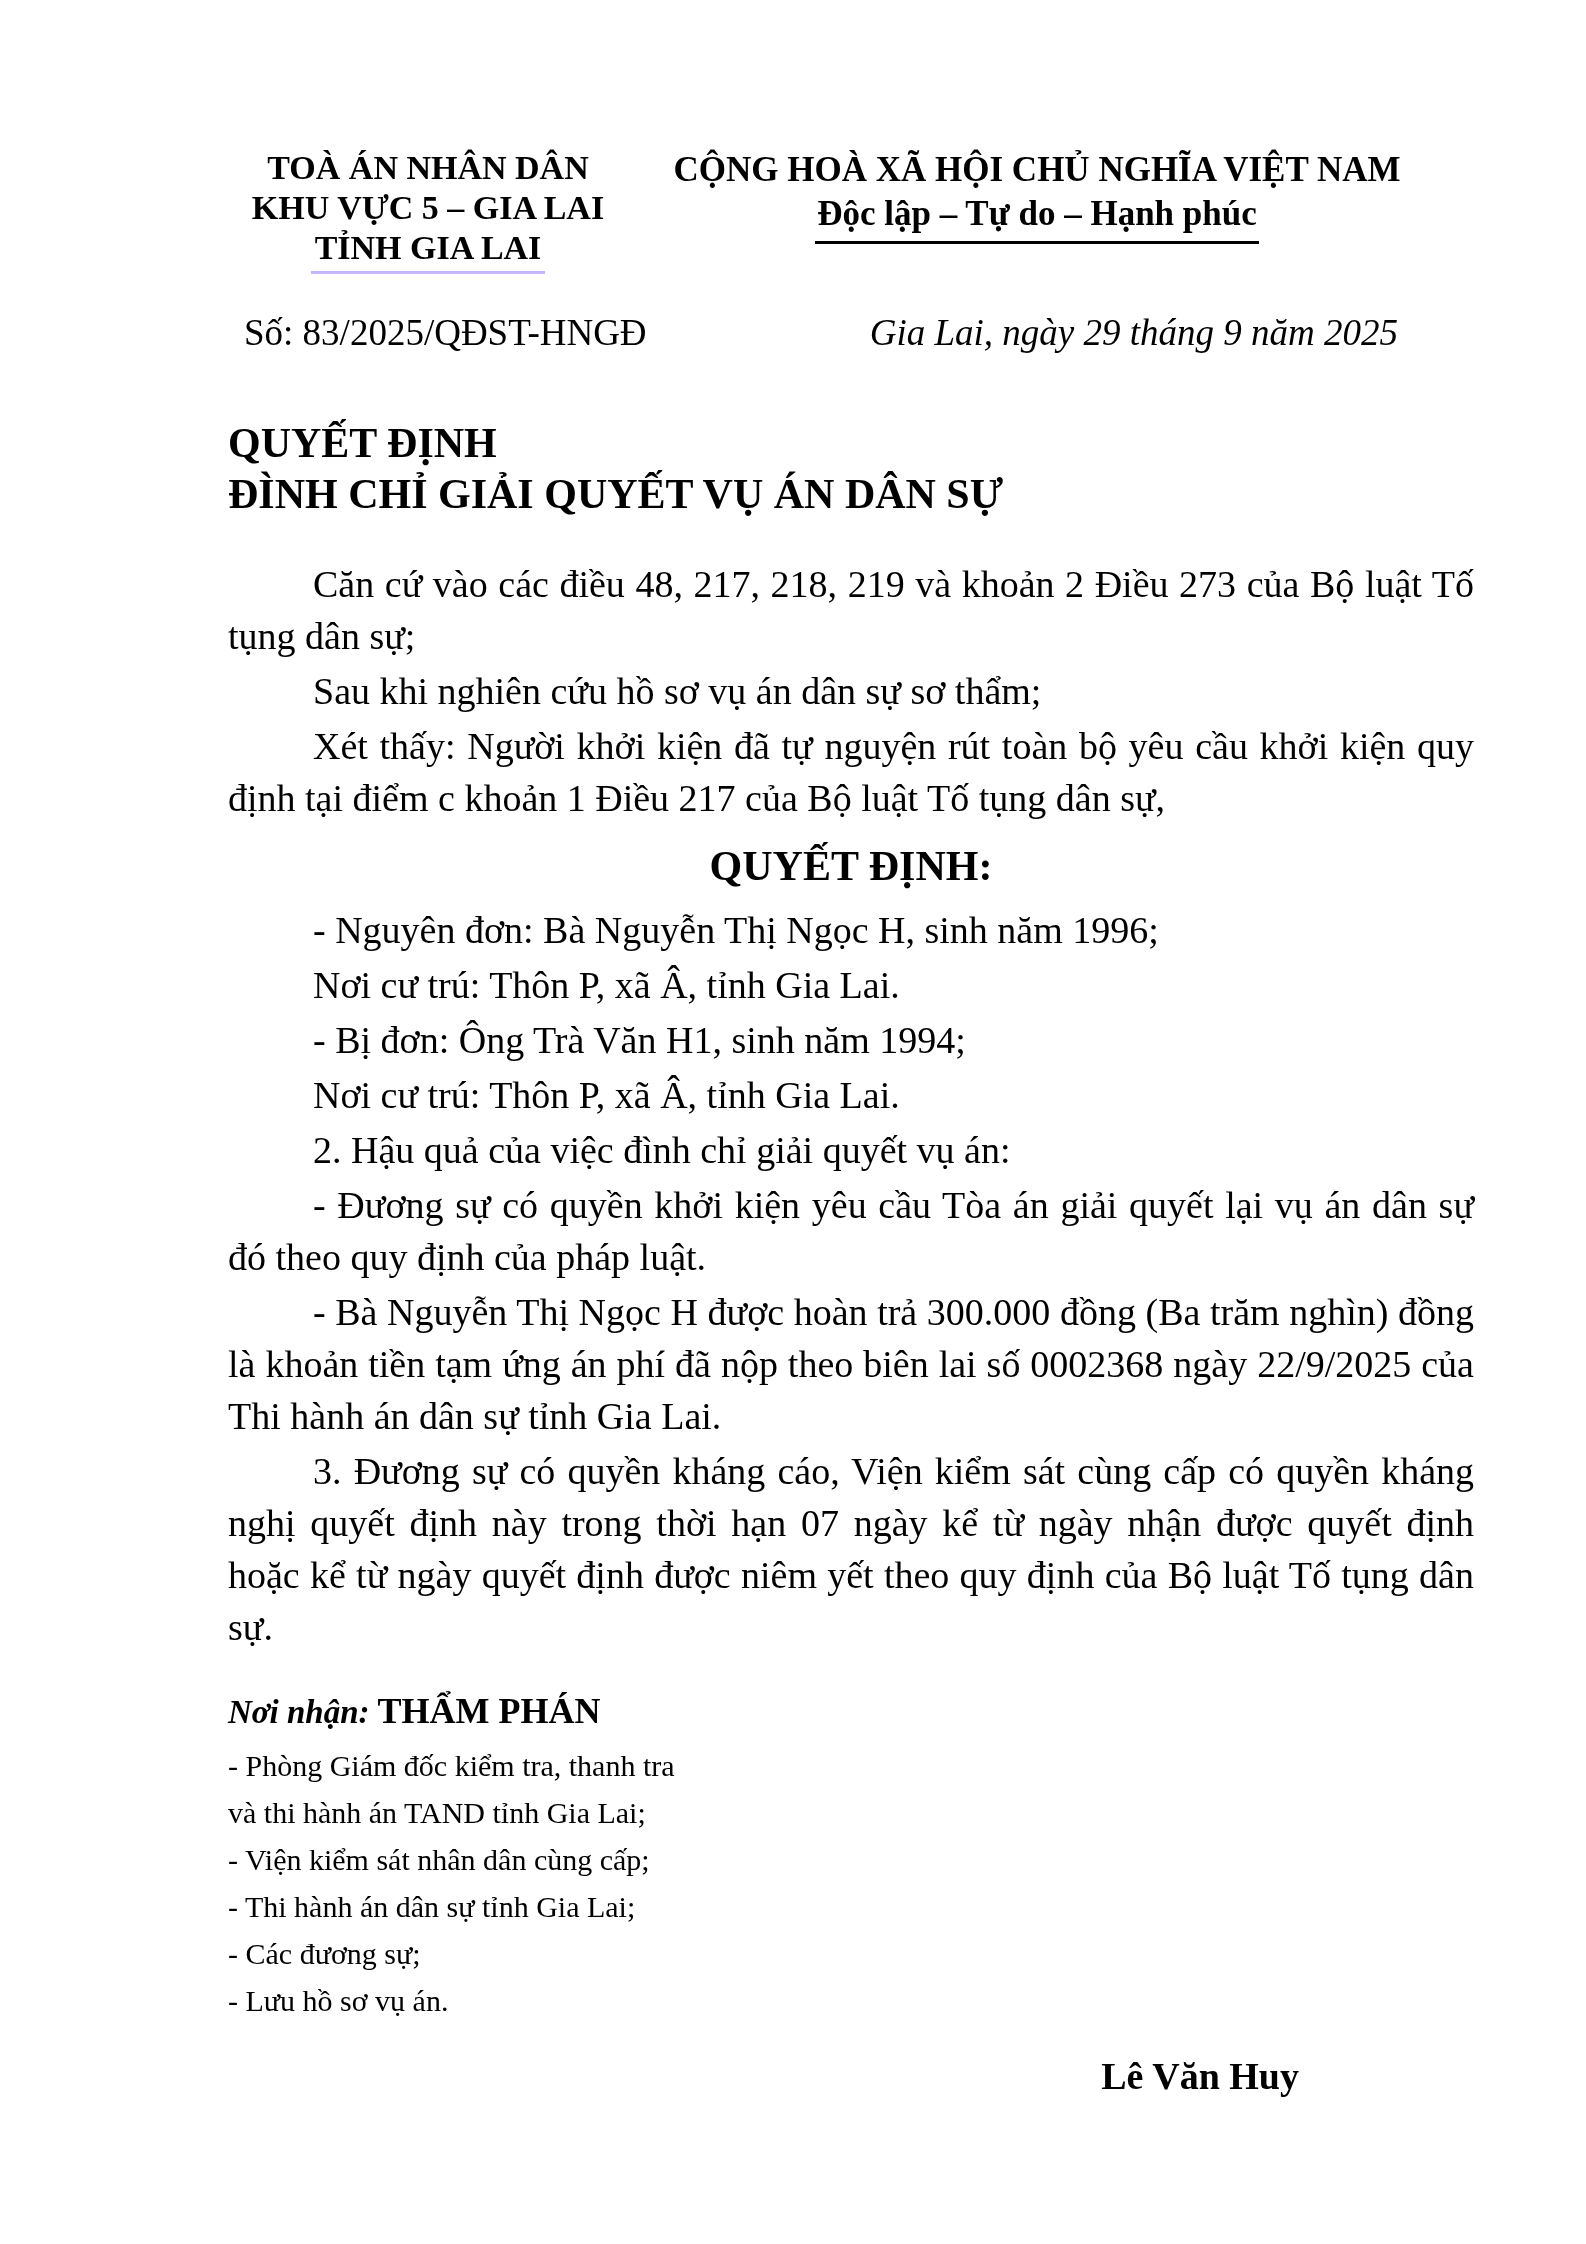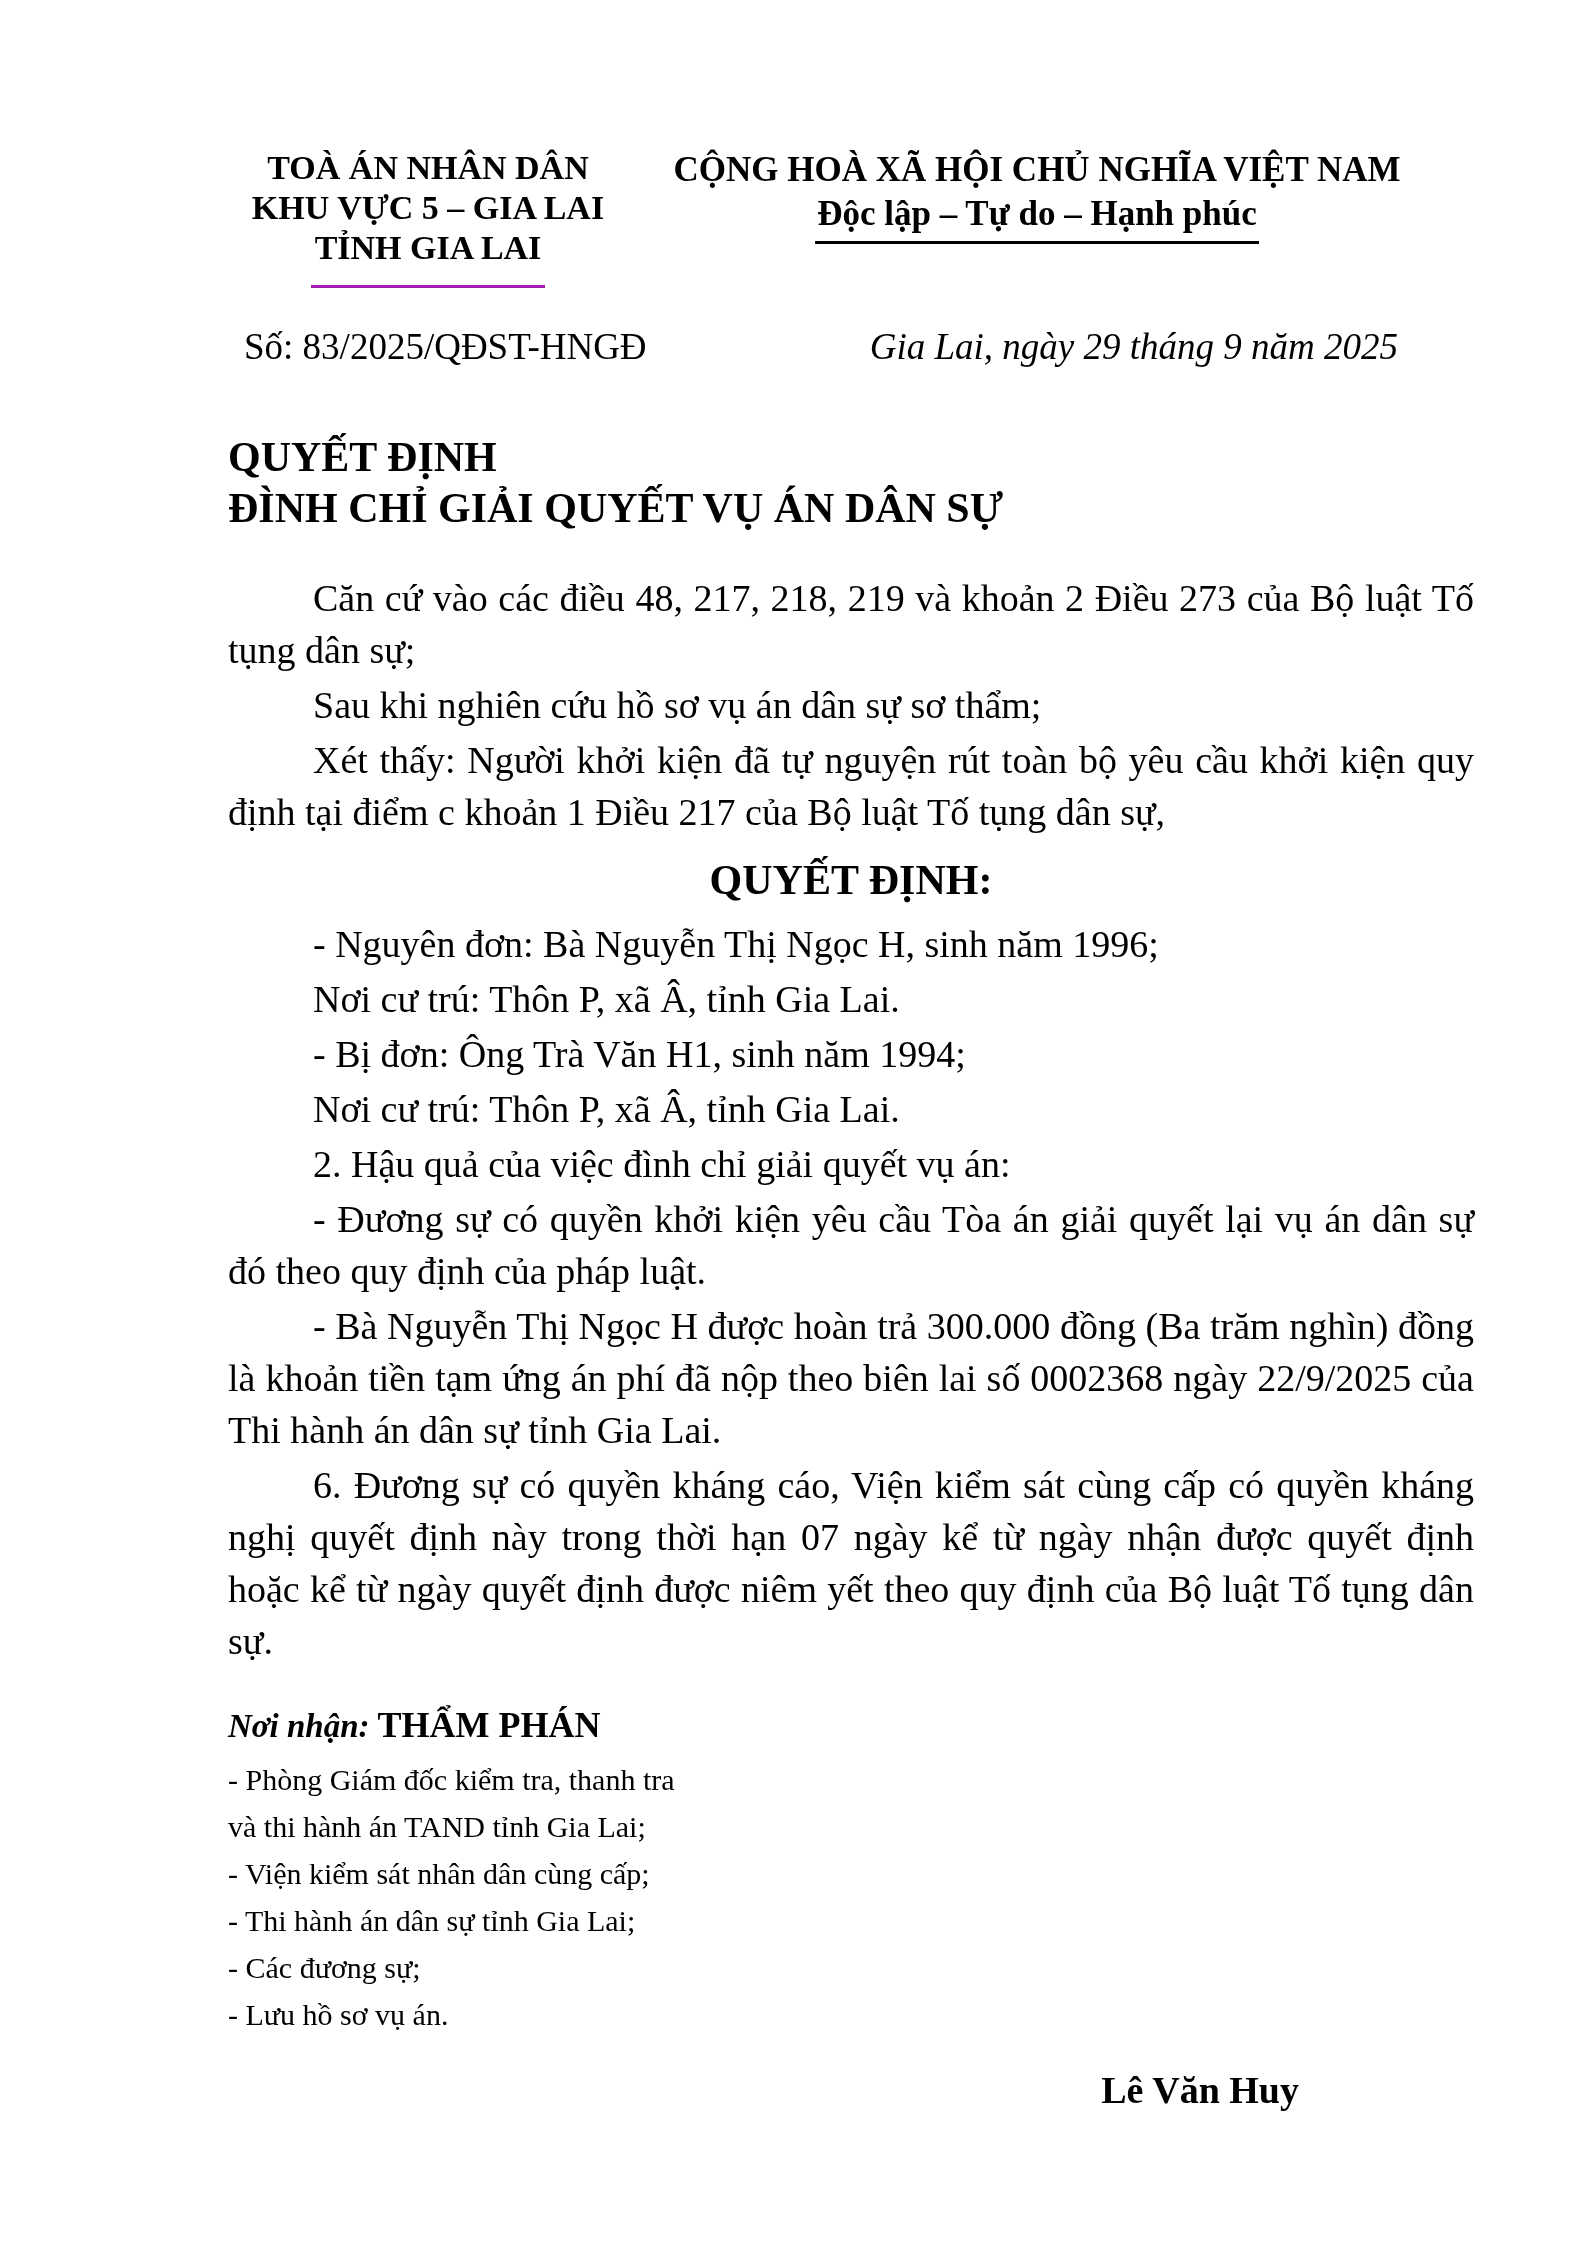--- a/index.html
+++ b/index.html
@@ -19,22 +19,22 @@
     .header { display: flex; justify-content: space-between; align-items: flex-start; }
     .header-left {
       width: 400px;
       text-align: center;
       font-weight: bold;
       font-size: 34px;
       line-height: 40px;
     }
     .org-underline {
       display: inline-block;
-      border-bottom: 3px solid #a21caf;
-      padding: 0 4px 17px;
+      border-bottom: 3px solid #c4b5fd;
+      padding: 0 4px 3px;
     }
     .header-right {
       width: 770px;
       margin-right: 52px;
       text-align: center;
       font-weight: bold;
       font-size: 35px;
       line-height: 44px;
     }
     .motto-underline {
@@ -122,21 +122,21 @@
 
     <div class="decision-heading">QUYẾT ĐỊNH:</div>
 
     <p class="body-p">- Nguyên đơn: Bà Nguyễn Thị Ngọc H, sinh năm 1996;</p>
     <p class="body-p">Nơi cư trú: Thôn P, xã Â, tỉnh Gia Lai.</p>
     <p class="body-p">- Bị đơn: Ông Trà Văn H1, sinh năm 1994;</p>
     <p class="body-p">Nơi cư trú: Thôn P, xã Â, tỉnh Gia Lai.</p>
     <p class="body-p">2. Hậu quả của việc đình chỉ giải quyết vụ án:</p>
     <p class="body-p">- Đương sự có quyền khởi kiện yêu cầu Tòa án giải quyết lại vụ án dân sự đó theo quy định của pháp luật.</p>
     <p class="body-p">- Bà Nguyễn Thị Ngọc H được hoàn trả 300.000 đồng (Ba trăm nghìn) đồng là khoản tiền tạm ứng án phí đã nộp theo biên lai số 0002368 ngày 22/9/2025 của Thi hành án dân sự tỉnh Gia Lai.</p>
-    <p class="body-p">6. Đương sự có quyền kháng cáo, Viện kiểm sát cùng cấp có quyền kháng nghị quyết định này trong thời hạn 07 ngày kể từ ngày nhận được quyết định hoặc kể từ ngày quyết định được niêm yết theo quy định của Bộ luật Tố tụng dân sự.</p>
+    <p class="body-p">3. Đương sự có quyền kháng cáo, Viện kiểm sát cùng cấp có quyền kháng nghị quyết định này trong thời hạn 07 ngày kể từ ngày nhận được quyết định hoặc kể từ ngày quyết định được niêm yết theo quy định của Bộ luật Tố tụng dân sự.</p>
   </div>
 
   <div class="footer-head">
     <span class="recipients-label">Nơi nhận:</span>
     <span class="judge-title">THẨM PHÁN</span>
   </div>
 
   <div class="recipients">
     <p class="recipient-line">- Phòng Giám đốc kiểm tra, thanh tra</p>
     <p class="recipient-line">và thi hành án TAND tỉnh Gia Lai;</p>

